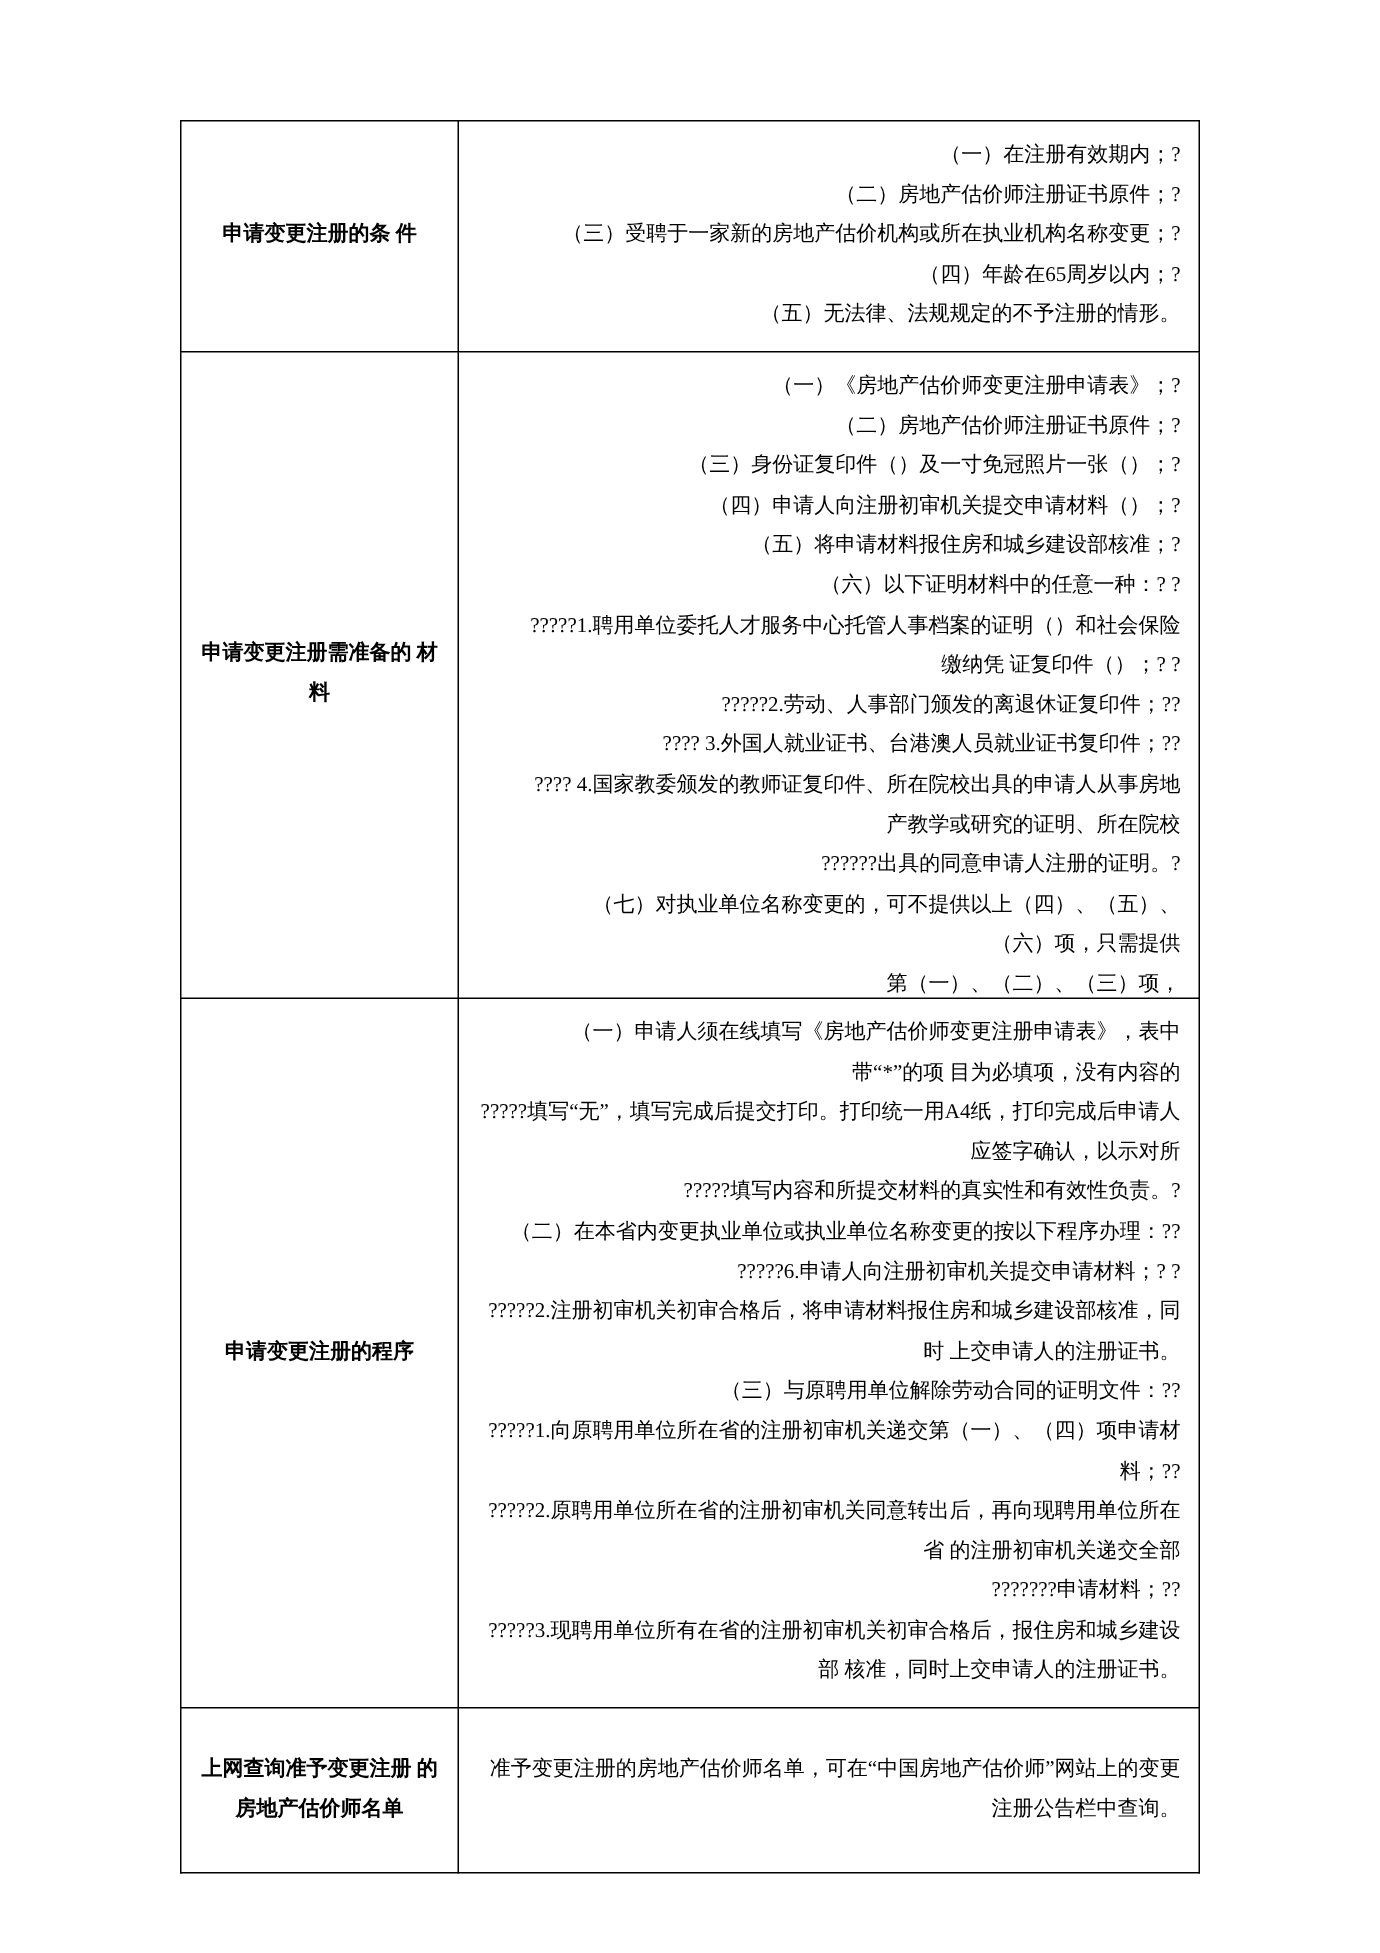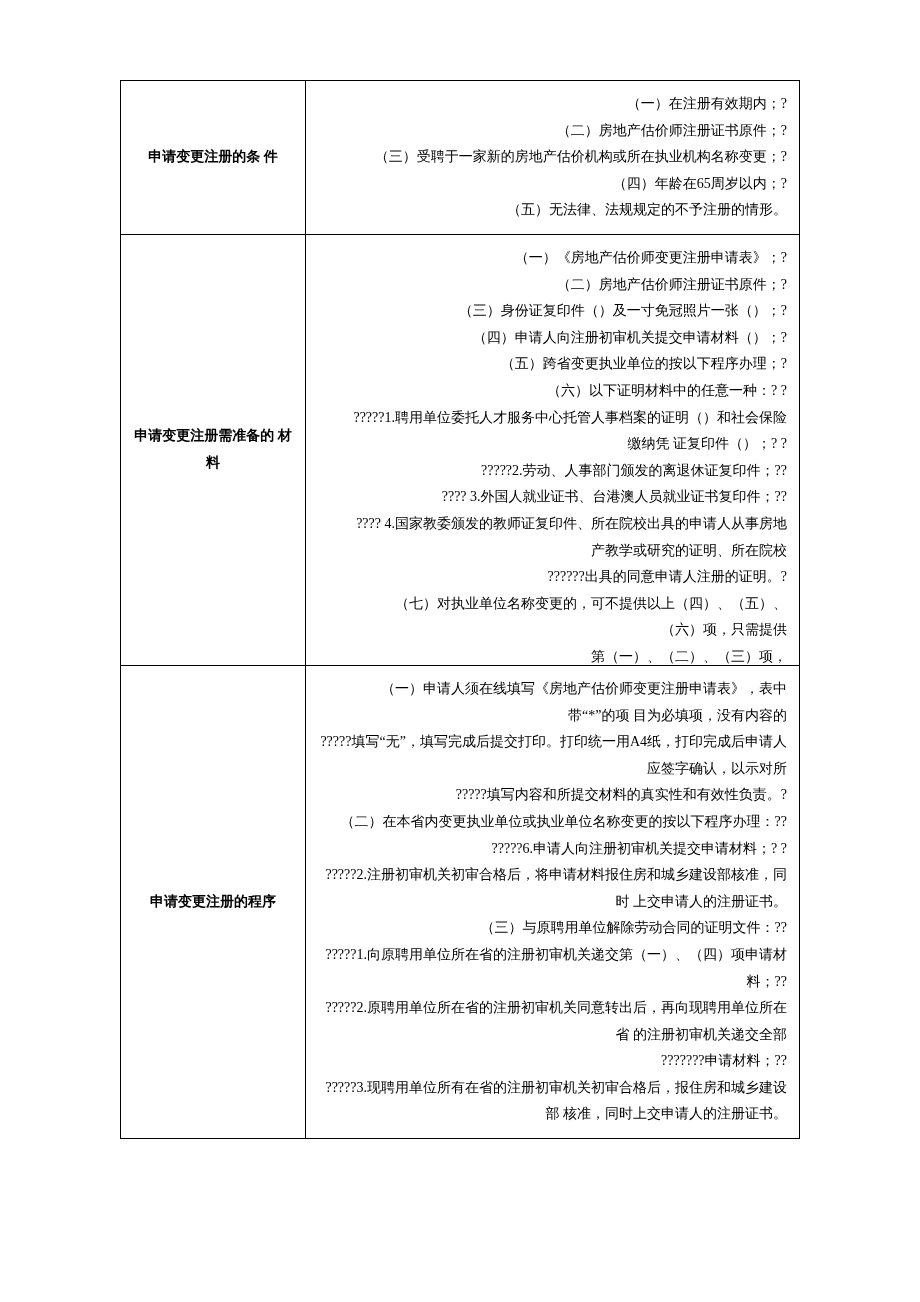--- a/index.html
+++ b/index.html
@@ -59,21 +59,21 @@
       </td>
     </tr>
     <tr>
       <td class="label">申请变更注册需准备的 材 料</td>
       <td class="content" style="padding-bottom:0;">
         <span class="row-list" style="max-height:420px;overflow:hidden;display:block;margin-left:35px;">
           <span class="item"><span class="num">（一）</span><span>《房地产估价师变更注册申请表》；?</span></span>
           <span class="item"><span class="num">（二）</span><span>房地产估价师注册证书原件；?</span></span>
           <span class="item"><span class="num">（三）</span><span>身份证复印件（）及一寸免冠照片一张（）；?</span></span>
           <span class="item"><span class="num">（四）</span><span>申请人向注册初审机关提交申请材料（）；?</span></span>
-          <span class="item"><span class="num">（五）</span><span>跨省变更执业单位的按以下程序办理；?</span></span>
+          <span class="item"><span class="num">（五）</span><span>将申请材料报住房和城乡建设部核准；?</span></span>
           <span class="item"><span class="num">（六）</span><span>以下证明材料中的任意一种：? ?</span></span>
           <span class="item"><span>?????1.聘用单位委托人才服务中心托管人事档案的证明（）和社会保险缴纳凭 证复印件（）；? ?</span></span>
           <span class="item"><span>?????2.劳动、人事部门颁发的离退休证复印件；??</span></span>
           <span class="item"><span>???? 3.外国人就业证书、台港澳人员就业证书复印件；??</span></span>
           <span class="item"><span>???? 4.国家教委颁发的教师证复印件、所在院校出具的申请人从事房地产教学或研究的证明、所在院校</span></span>
           <span class="item"><span>??????出具的同意申请人注册的证明。?</span></span>
           <span class="item"><span class="num">（七）</span><span>对执业单位名称变更的，可不提供以上（四）、（五）、（六）项，只需提供</span></span>
           <span class="item"><span>第（一）、（二）、（三）项，</span></span>
 
         </span>
@@ -90,14 +90,22 @@
           <span class="item"><span>?????6.申请人向注册初审机关提交申请材料；? ?</span></span>
           <span class="item"><span> ?????2.注册初审机关初审合格后，将申请材料报住房和城乡建设部核准，同时 上交申请人的注册证书。</span></span>
           <span class="item"><span class="num">（三）</span><span>与原聘用单位解除劳动合同的证明文件：??</span></span>
           <span class="item"><span>?????1.向原聘用单位所在省的注册初审机关递交第（一）、（四）项申请材料；??</span></span>
           <span class="item"><span> ?????2.原聘用单位所在省的注册初审机关同意转出后，再向现聘用单位所在省 的注册初审机关递交全部</span></span>
           <span class="item"><span>???????申请材料；??</span></span>
           <span class="item"><span> ?????3.现聘用单位所有在省的注册初审机关初审合格后，报住房和城乡建设部 核准，同时上交申请人的注册证书。</span></span>
         </span>
       </td>
     </tr>
+    <tr>
+      <td class="label">上网查询准予变更注册 的房地产估价师名单</td>
+      <td class="content" style="padding-top:28px;padding-bottom:28px;">
+        <span class="row-list">
+          <span class="item"><span>准予变更注册的房地产估价师名单，可在“中国房地产估价师”网站上的变更 注册公告栏中查询。</span></span>
+        </span>
+      </td>
+    </tr>
   </tbody>
 </table>
 
 </body></html>

